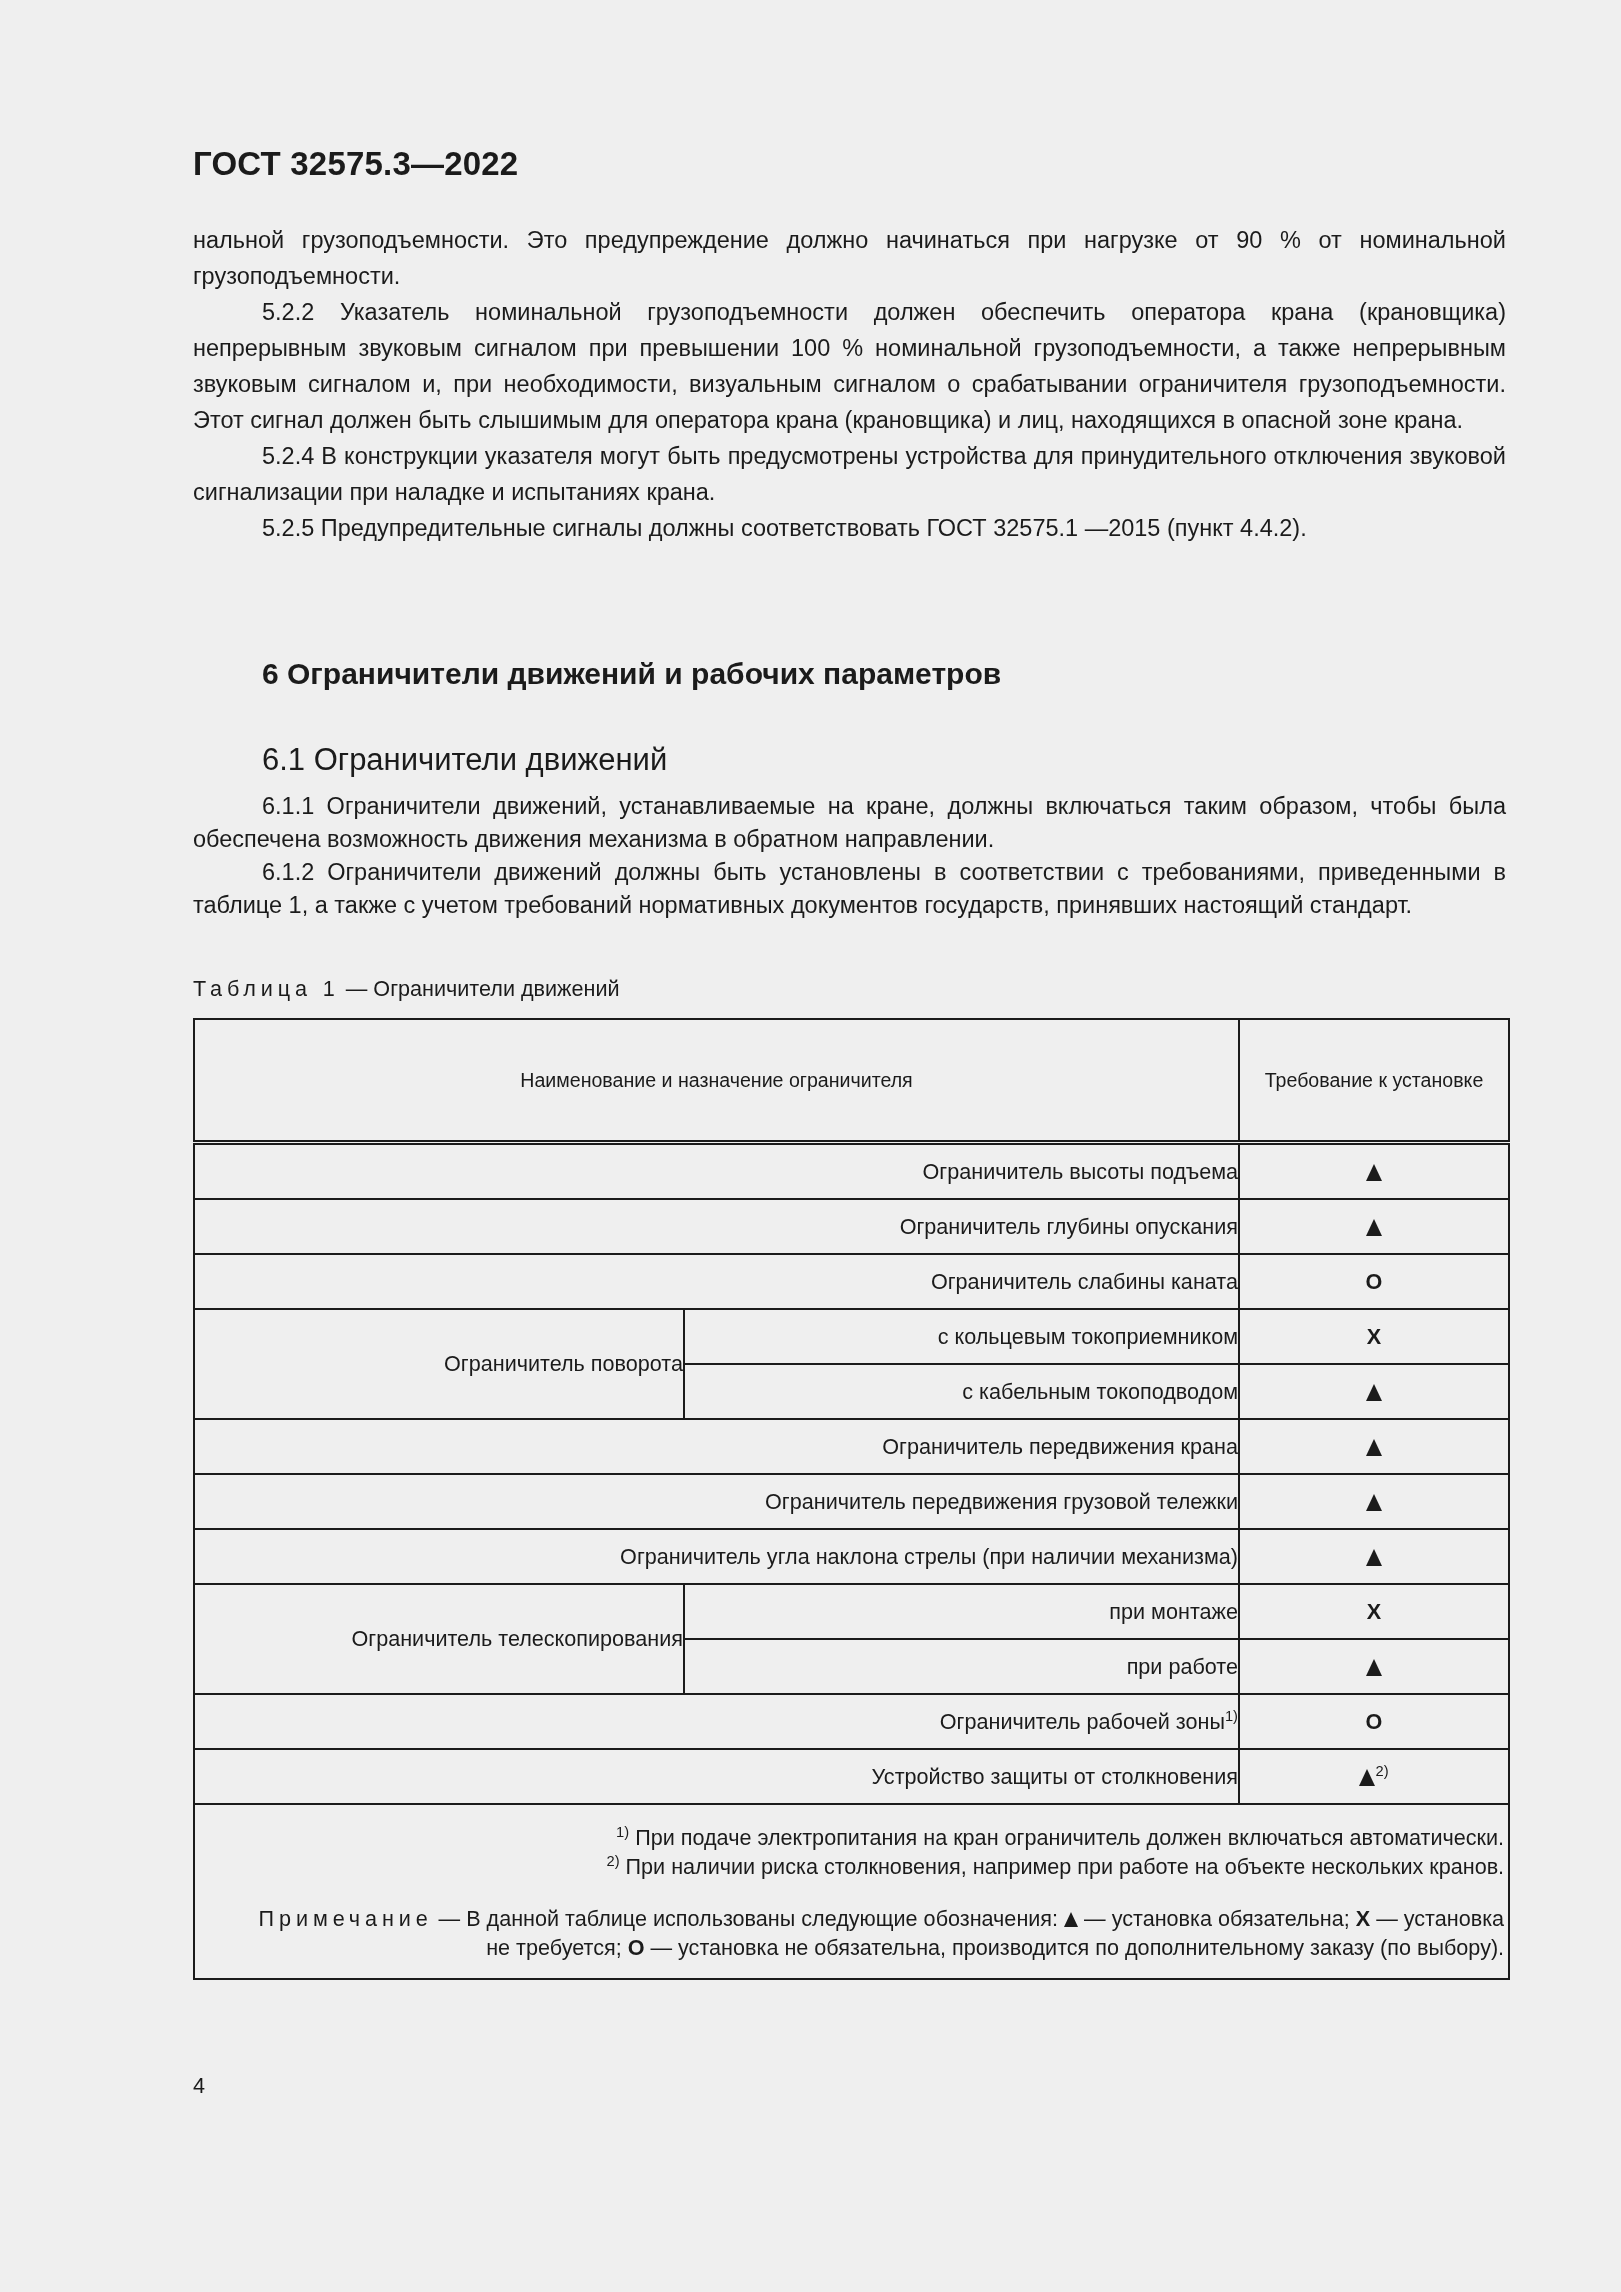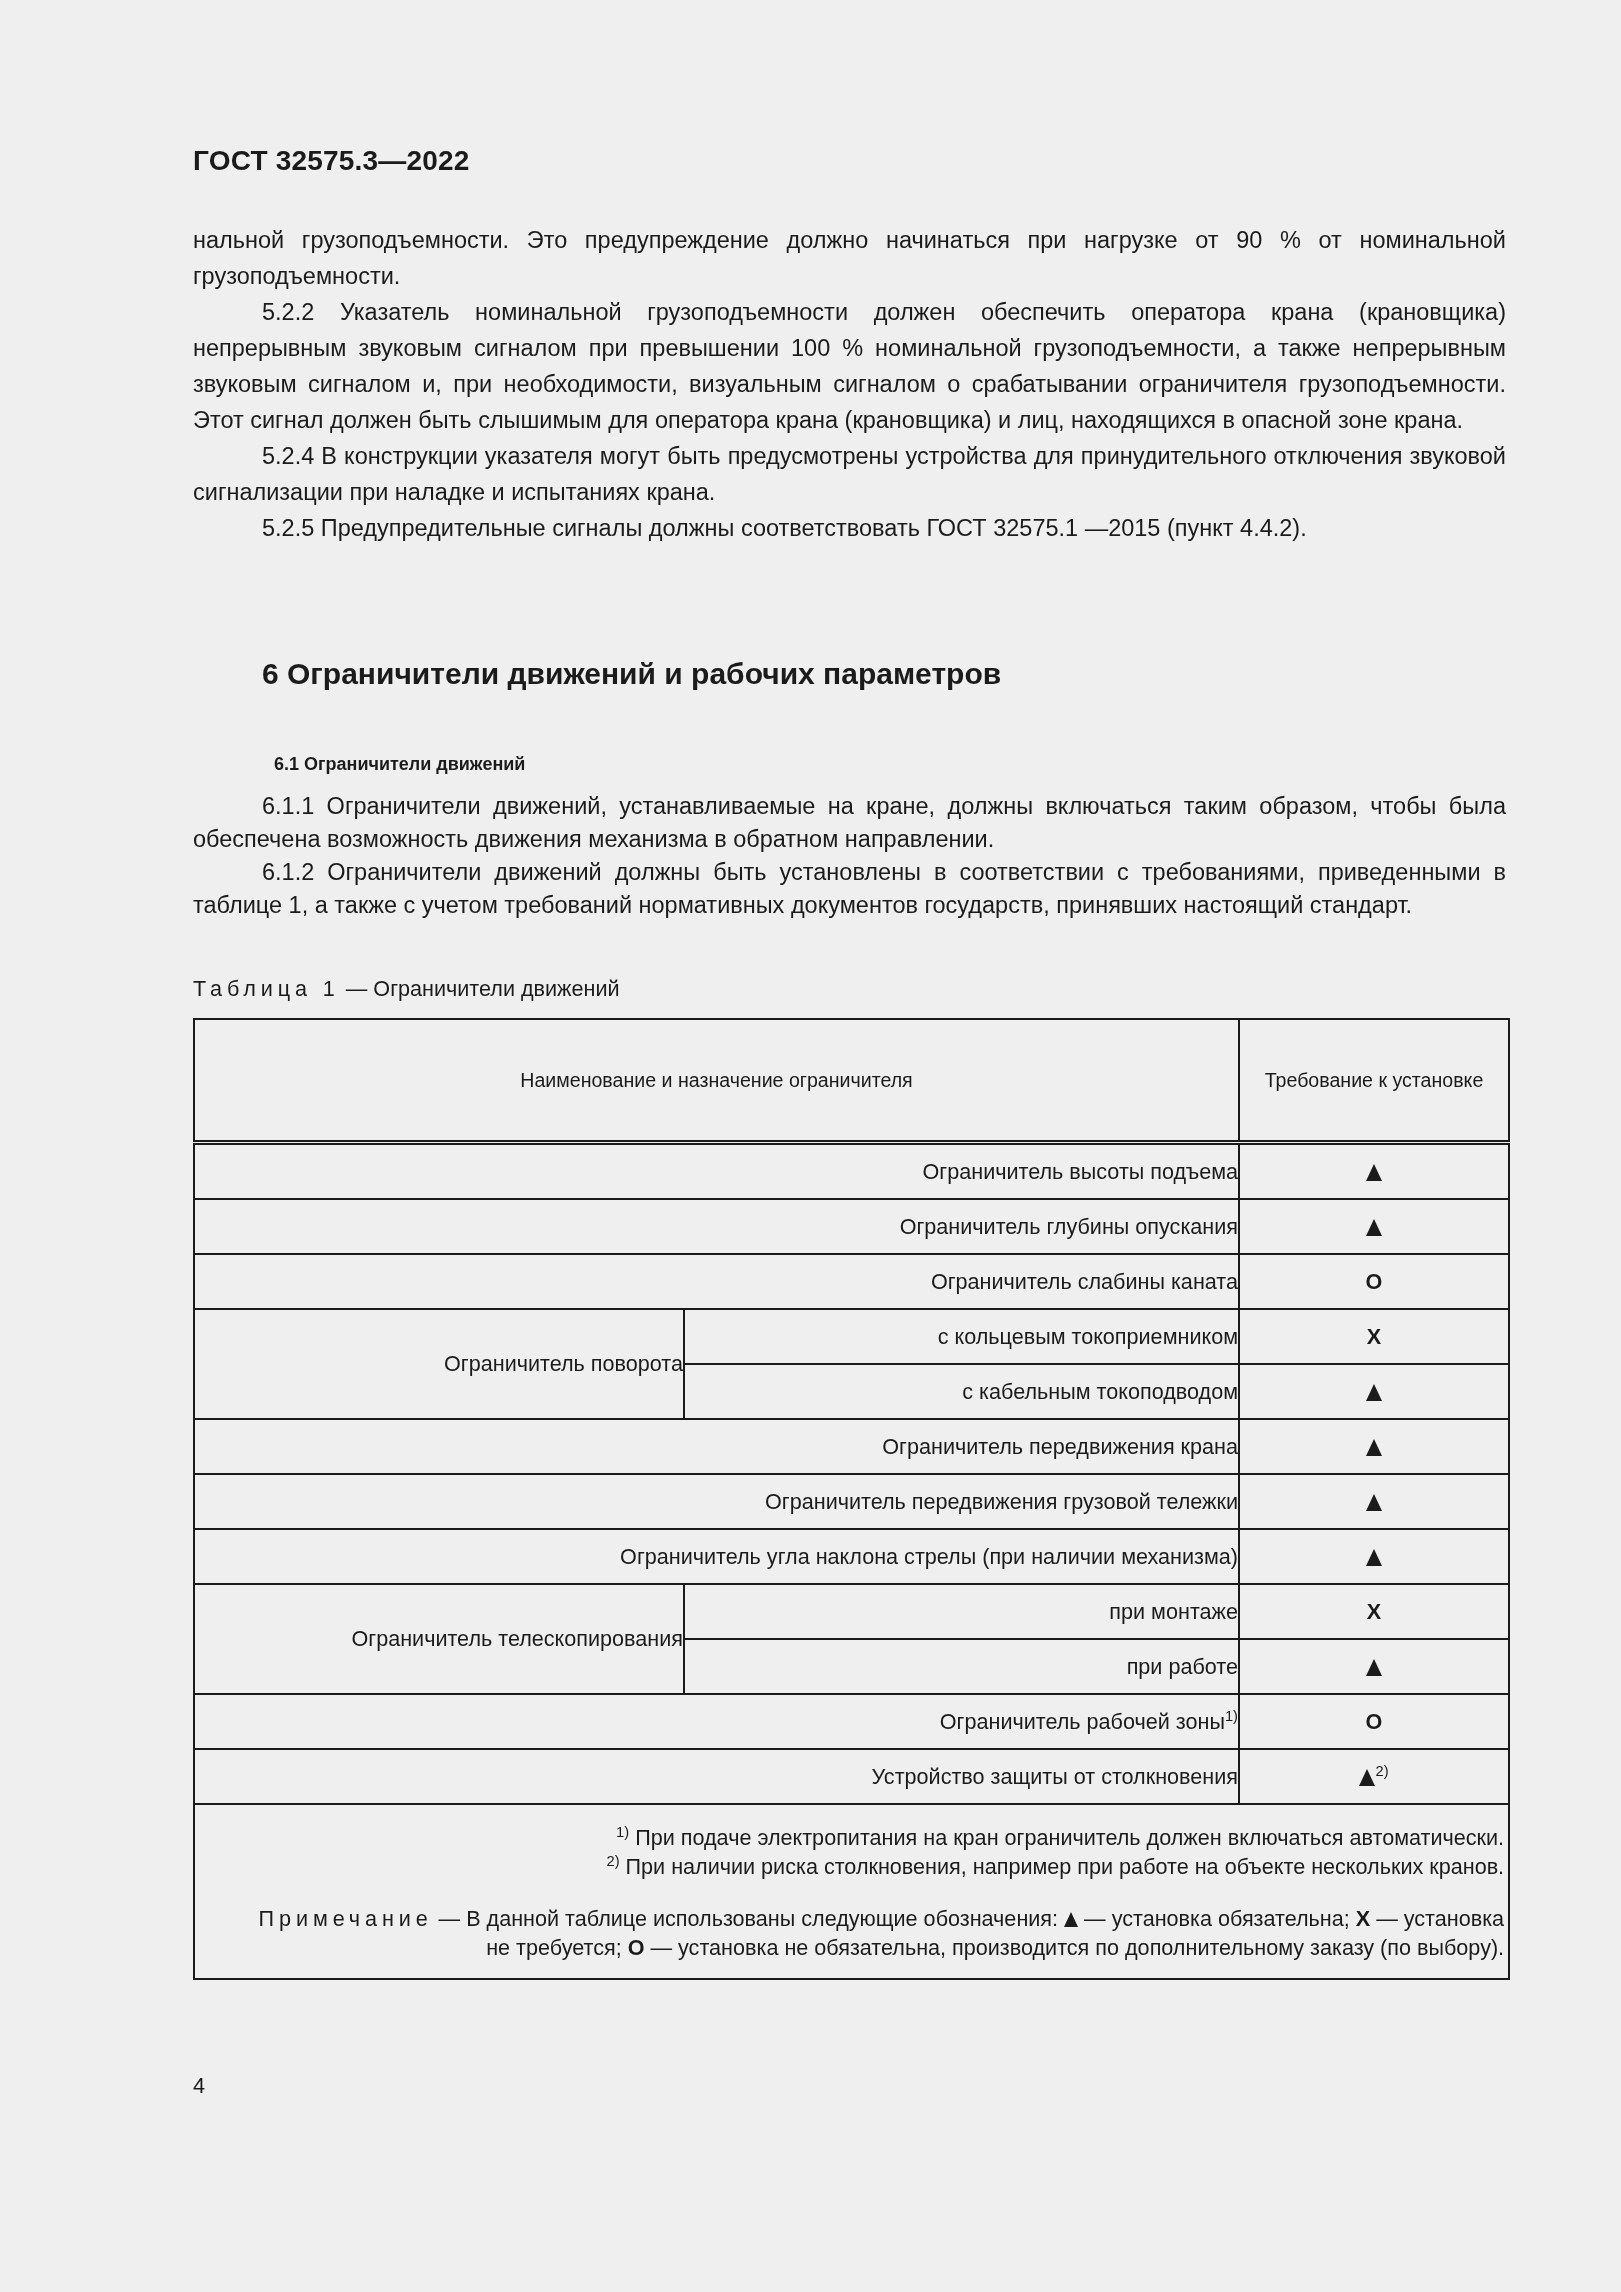--- a/index.html
+++ b/index.html
@@ -19,21 +19,21 @@
       position: absolute;
       left: 193px;
       top: 0;
       width: 1314px;
     }
     .doc-header {
       position: absolute;
       left: 0;
       top: 145px;
       font-weight: bold;
-      font-size: 28px;
+      font-size: 33px;
       letter-spacing: 0.2px;
     }
     .body-text {
       position: absolute;
       left: 0;
       top: 222px;
       width: 1313px;
       font-size: 23.5px;
       line-height: 36px;
       text-align: justify;
@@ -49,23 +49,23 @@
       left: 69px;
       top: 657px;
       font-size: 30px;
       font-weight: bold;
       margin: 0;
     }
     .subsection-title {
       position: absolute;
       left: 69px;
       top: 742px;
-      font-size: 18px;
-      font-weight: bold;
-      margin: 12px;
+      font-size: 31px;
+      font-weight: normal;
+      margin: 0;
     }
     .body-text-2 {
       position: absolute;
       left: 0;
       top: 790px;
       width: 1313px;
       font-size: 23.5px;
       line-height: 33px;
       text-align: justify;
     }

